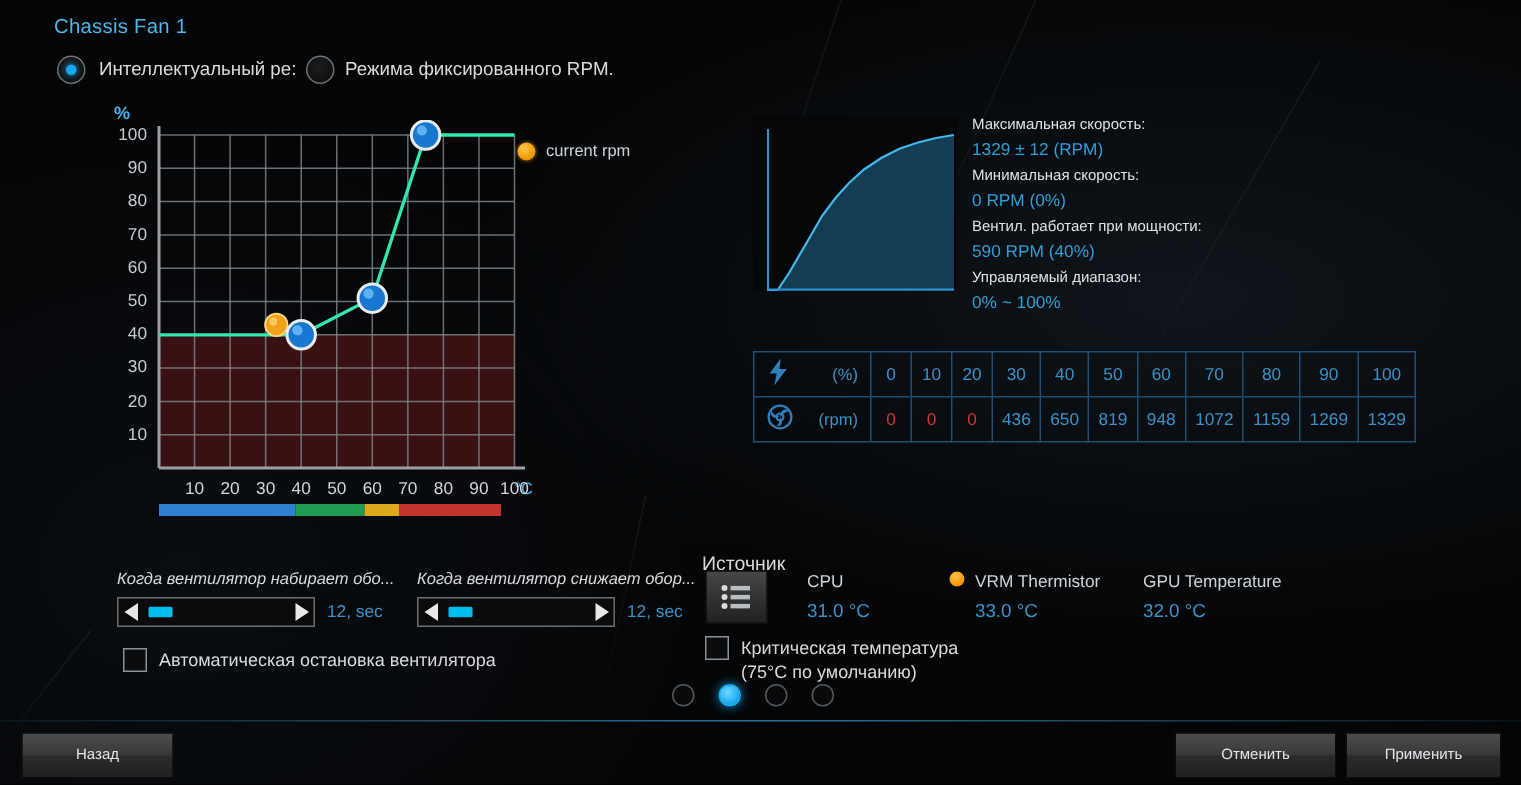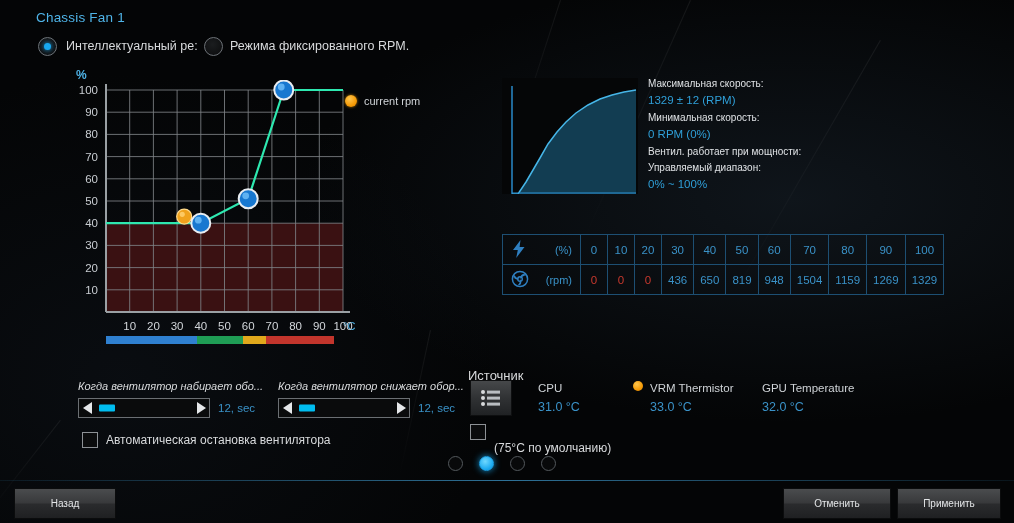--- a/index.html
+++ b/index.html
@@ -366,20 +366,21 @@
     <path d="M10 116 L16 116 L24 104 L31 92 L38 80 L46 66 L55 54 L64 44 L74 35 L86 27 L98 21 L110 17 L122 14 L134 12" fill="none" stroke="#46b6e8" stroke-width="1.5"></path>
     <path d="M10 115 L134 115" stroke="#2c93d6" stroke-width="1.2" fill="none"></path>
   </svg>
 
   <div class="info-block">
     <div class="info-key">Максимальная скорость:</div>
     <div class="info-val">1329 ± 12 (RPM)</div>
     <div class="info-key">Минимальная скорость:</div>
     <div class="info-val">0 RPM (0%)</div>
     <div class="info-key">Вентил. работает при мощности:</div>
+    <div class="info-val">590 RPM (40%)</div>
     <div class="info-key">Управляемый диапазон:</div>
     <div class="info-val">0% ~ 100%</div>
   </div>
 
   <table class="rpm-table">
     <tbody>
       <tr>
         <td class="head-cell">
           <svg width="16" height="18" viewBox="0 0 16 18">
             <path d="M9.5 0 L2 10 L6.8 10 L5.2 18 L13.5 7 L8.6 7 Z" fill="#2f7fc0"></path>
@@ -409,21 +410,21 @@
           </svg>
           <span class="unit">(rpm)</span>
         </td>
       <td class="zero">0</td>
           <td class="zero">0</td>
           <td class="zero">0</td>
           <td>436</td>
           <td>650</td>
           <td>819</td>
           <td>948</td>
-          <td>1504</td>
+          <td>1072</td>
           <td>1159</td>
           <td>1269</td>
           <td>1329</td>
         </tr>
     </tbody>
   </table>
 
   <div class="ctl-label" style="left:78px;top:380px;width:190px;">Когда вентилятор набирает обо...</div>
   <div class="slider" style="left:78px;top:398px;width:132px;">
     <div class="arr">
@@ -471,20 +472,21 @@
   <div class="temp-val" style="left:538px;top:400px;">31.0 °C</div>
 
   <div class="temp-dot" style="left:633px;top:381px;"></div>
   <div class="temp-name" style="left:650px;top:382px;">VRM Thermistor</div>
   <div class="temp-val" style="left:650px;top:400px;">33.0 °C</div>
 
   <div class="temp-name" style="left:762px;top:382px;">GPU Temperature</div>
   <div class="temp-val" style="left:762px;top:400px;">32.0 °C</div>
 
   <div class="chk" style="left:470px;top:424px;"></div>
+  <div class="chk-lbl" style="left:494px;top:425px;">Критическая температура</div>
   <div class="chk-lbl" style="left:494px;top:441px;">(75°C по умолчанию)</div>
 
   <div class="dots" id="pager-dots">
       <div class="dot"></div>
       <div class="dot active"></div>
       <div class="dot"></div>
       <div class="dot"></div>
     </div>
 
   <div class="divider"></div>

